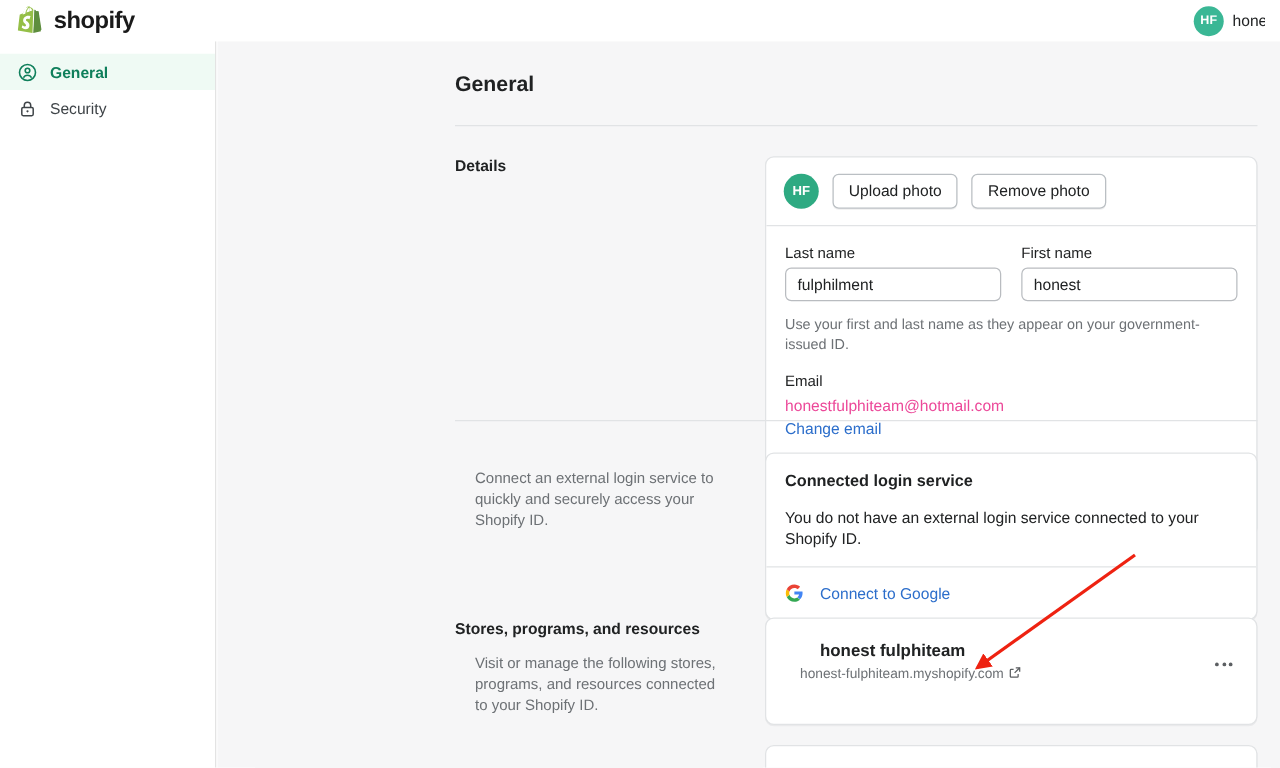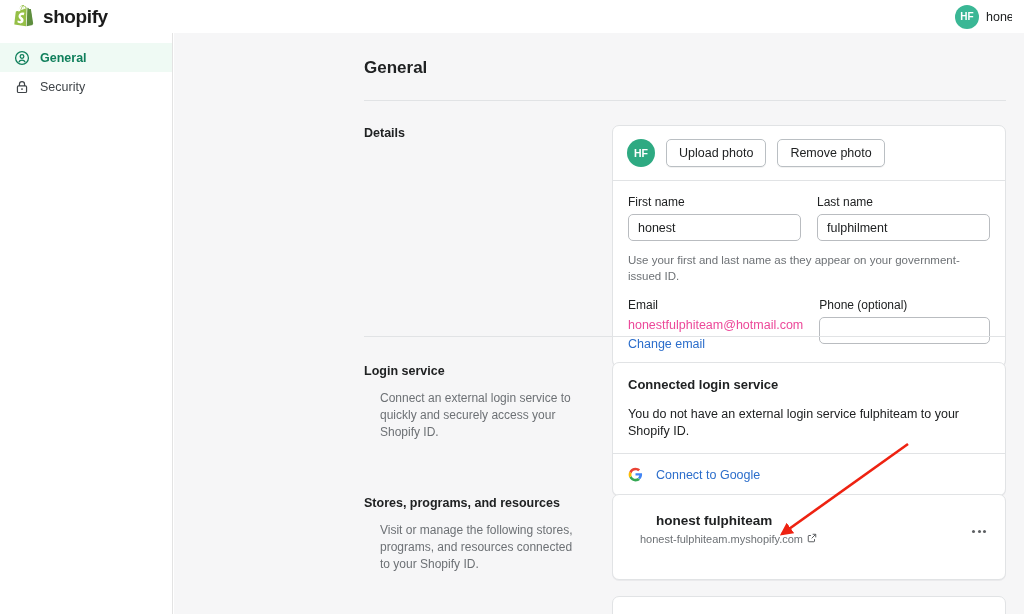--- a/index.html
+++ b/index.html
@@ -284,58 +284,57 @@
     <div class="card" style="top:0;">
       <div class="photo-row">
         <div class="avatar-lg">HF</div>
         <button class="btn">Upload photo</button>
         <button class="btn">Remove photo</button>
       </div>
       <div class="card-divider"></div>
       <div class="card-row">
         <div class="two-col">
           <div>
+            <label class="field-label">Last name</label>
+            <input class="input" type="text" value="fulphilment" style="">
+          </div>
+          <div>
             <label class="field-label">First name</label>
             <input class="input" type="text" value="honest" style="">
           </div>
-          <div>
-            <label class="field-label">Last name</label>
-            <input class="input" type="text" value="fulphilment" style="">
-          </div>
         </div>
 
         <div class="helper">Use your first and last name as they appear on your government-issued ID.</div>
 
-        <div class="two-col" style="margin-top:14px;">
+        <div class="two-col" style="margin-top:14px;flex-direction:column;">
           <div>
             <div class="field-label">Email</div>
             <div class="static-val">honestfulphiteam@hotmail.com</div>
             <a class="link">Change email</a>
           </div>
           <div>
             <label class="field-label">Phone (optional)</label>
             <input class="input" type="text" value="" style="">
           </div>
         </div>
       </div>
     </div>
   </div>
 
   <div class="rule" style="top:303px;"></div>
 
   <div class="section" style="top:330px; height:130px;">
     <div class="sec-left">
-      <div class="sec-heading">Login service</div>
       <div class="sec-desc">Connect an external login service to quickly and securely access your Shopify ID.</div>
     </div>
 
     <div class="card" style="top:-1px;">
       <div class="card-row" style="padding-bottom:13px;">
         <div class="card-title">Connected login service</div>
-        <div class="card-text" style="margin-top:14px;">You do not have an external login service fulphiteam to your Shopify ID.</div>
+        <div class="card-text" style="margin-top:14px;">You do not have an external login service connected to your Shopify ID.</div>
       </div>
       <div class="card-divider"></div>
       <div class="google-row">
         <svg class="gico" viewBox="0 0 48 48">
           <path fill="#4285F4" d="M45 24c0-1.6-.1-2.7-.4-4H24v7.4h12c-.2 2-1.5 4.9-4.4 6.9l6.7 5.2C42.2 36 45 30.6 45 24z"></path>
           <path fill="#34A853" d="M24 46c5.9 0 10.9-2 14.5-5.3l-6.9-5.4c-1.8 1.3-4.3 2.2-7.6 2.2-5.8 0-10.7-3.8-12.5-9.1l-7.1 5.5C8 41 15.4 46 24 46z"></path>
           <path fill="#FBBC05" d="M11.5 28.4c-.5-1.4-.7-2.9-.7-4.4s.3-3 .7-4.4l-7.1-5.5C2.9 17 2 20.4 2 24s.9 7 2.4 9.9l7.1-5.5z"></path>
           <path fill="#EA4335" d="M24 10.6c4.1 0 6.9 1.8 8.5 3.3l6.2-6C34.9 4.4 29.9 2 24 2 15.4 2 8 7 4.4 14.1l7.1 5.5C13.3 14.4 18.2 10.6 24 10.6z"></path>
         </svg>
         <a class="link">Connect to Google</a>

